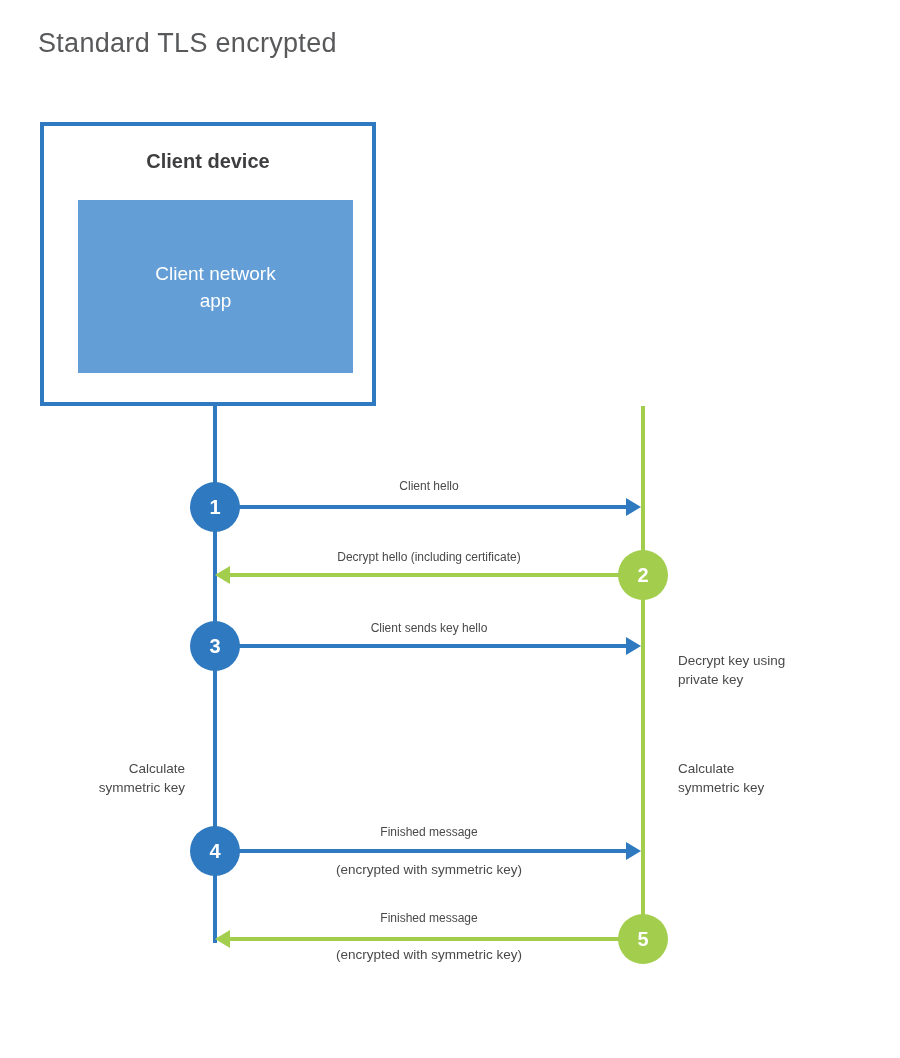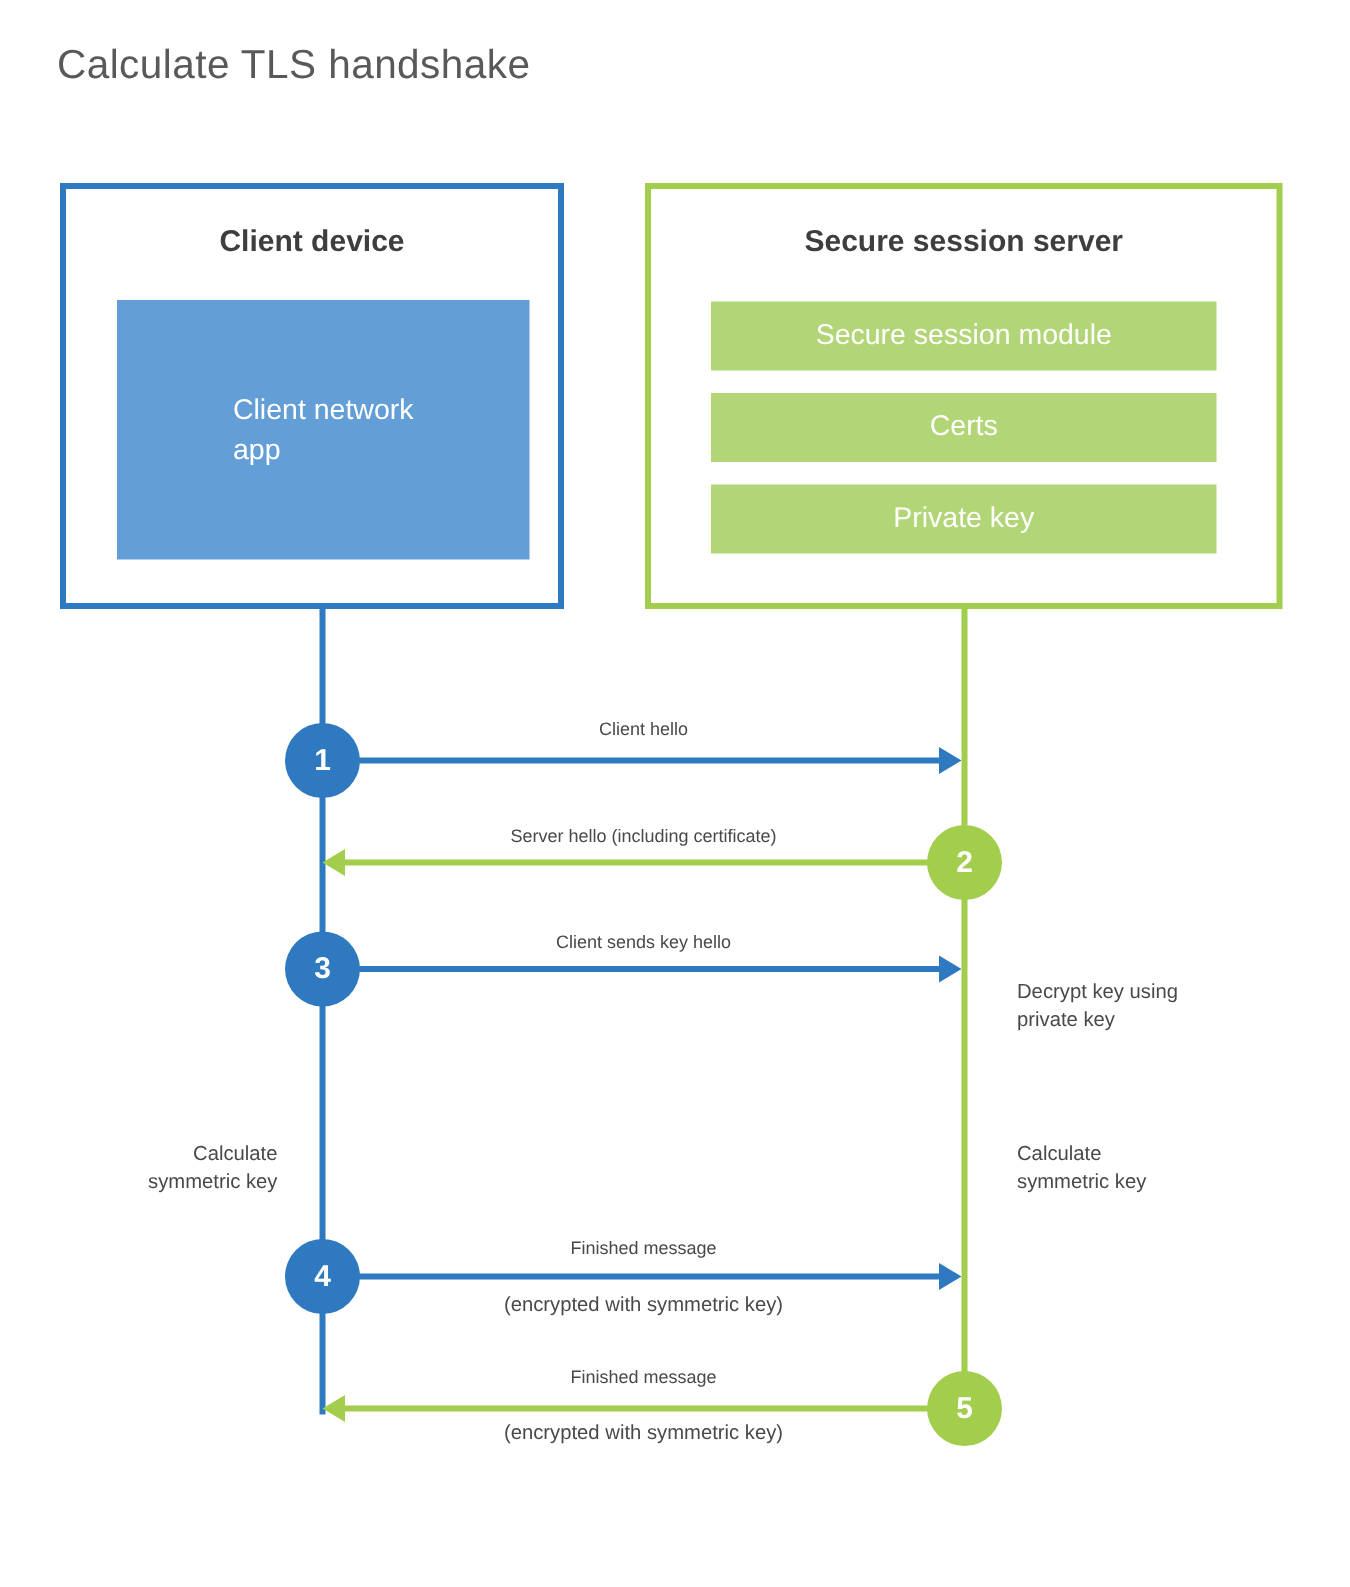--- a/index.html
+++ b/index.html
@@ -54,20 +54,21 @@
     top: 74px;
     width: 275px;
     height: 173px;
     background: var(--blue-fill);
     color: #fff;
     font-size: 19px;
     line-height: 27px;
     display: flex;
     align-items: center;
     justify-content: center;
+    text-align: center;
     white-space: pre-line;
   }
   .server-bar {
     position: absolute;
     left: 40px;
     width: 337px;
     height: 46px;
     background: var(--green-fill);
     color: #fff;
     font-size: 19px;
@@ -137,44 +138,38 @@
   }
   .note-decrypt { left: 678px; top: 631px; }
   .note-calc-left { left: 35px; top: 739px; width: 150px; text-align: right; }
   .note-calc-right { left: 678px; top: 739px; }
 </style>
 </head>
 <body>
 
 <div class="canvas">
 
-  <div class="page-title">Calculate TLS handshake</div>
+  <div class="page-title">Standard TLS encrypted</div>
 
   <div class="entity-box client-box">
     <div class="entity-title">Client device</div>
     <div class="client-app">Client network
 app</div>
   </div>
 
-  <div class="entity-box server-box">
-    <div class="entity-title">Secure session server</div>
-    <div class="server-bar bar-0">Secure session module</div>
-    <div class="server-bar bar-1">Certs</div>
-    <div class="server-bar bar-2">Private key</div>
-  </div>
 
   <div class="lifeline blue"></div>
   <div class="lifeline green"></div>
 
   <div class="msg-label" style="top:479px">Client hello</div>
   <div class="arrow-line blue" style="left:215px; top:505px; width:412px"></div>
   <div class="arrow-head head-right" style="left:626px; top:498px"></div>
   <div class="step-circle blue" style="left:190px; top:482px">1</div>
 
-  <div class="msg-label" style="top:550px">Server hello (including certificate)</div>
+  <div class="msg-label" style="top:550px">Decrypt hello (including certificate)</div>
   <div class="arrow-line green" style="left:230px; top:573px; width:413px"></div>
   <div class="arrow-head head-left" style="left:215px; top:566px"></div>
   <div class="step-circle green" style="left:618px; top:550px">2</div>
 
   <div class="msg-label" style="top:621px">Client sends key hello</div>
   <div class="arrow-line blue" style="left:215px; top:644px; width:412px"></div>
   <div class="arrow-head head-right" style="left:626px; top:637px"></div>
   <div class="step-circle blue" style="left:190px; top:621px">3</div>
   <div class="side-note note-decrypt">Decrypt key using
 private key</div>

